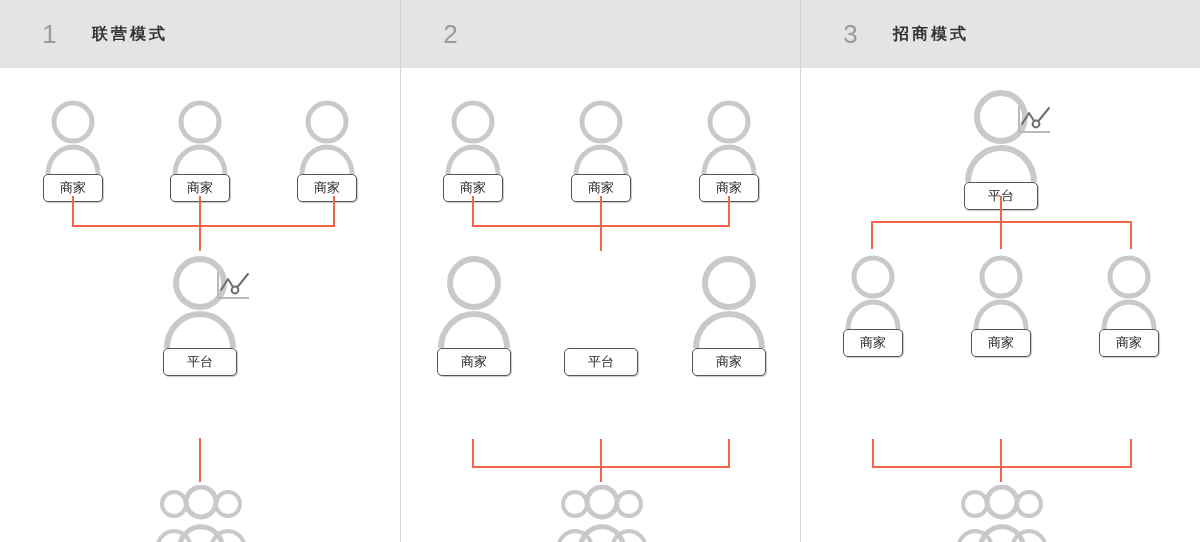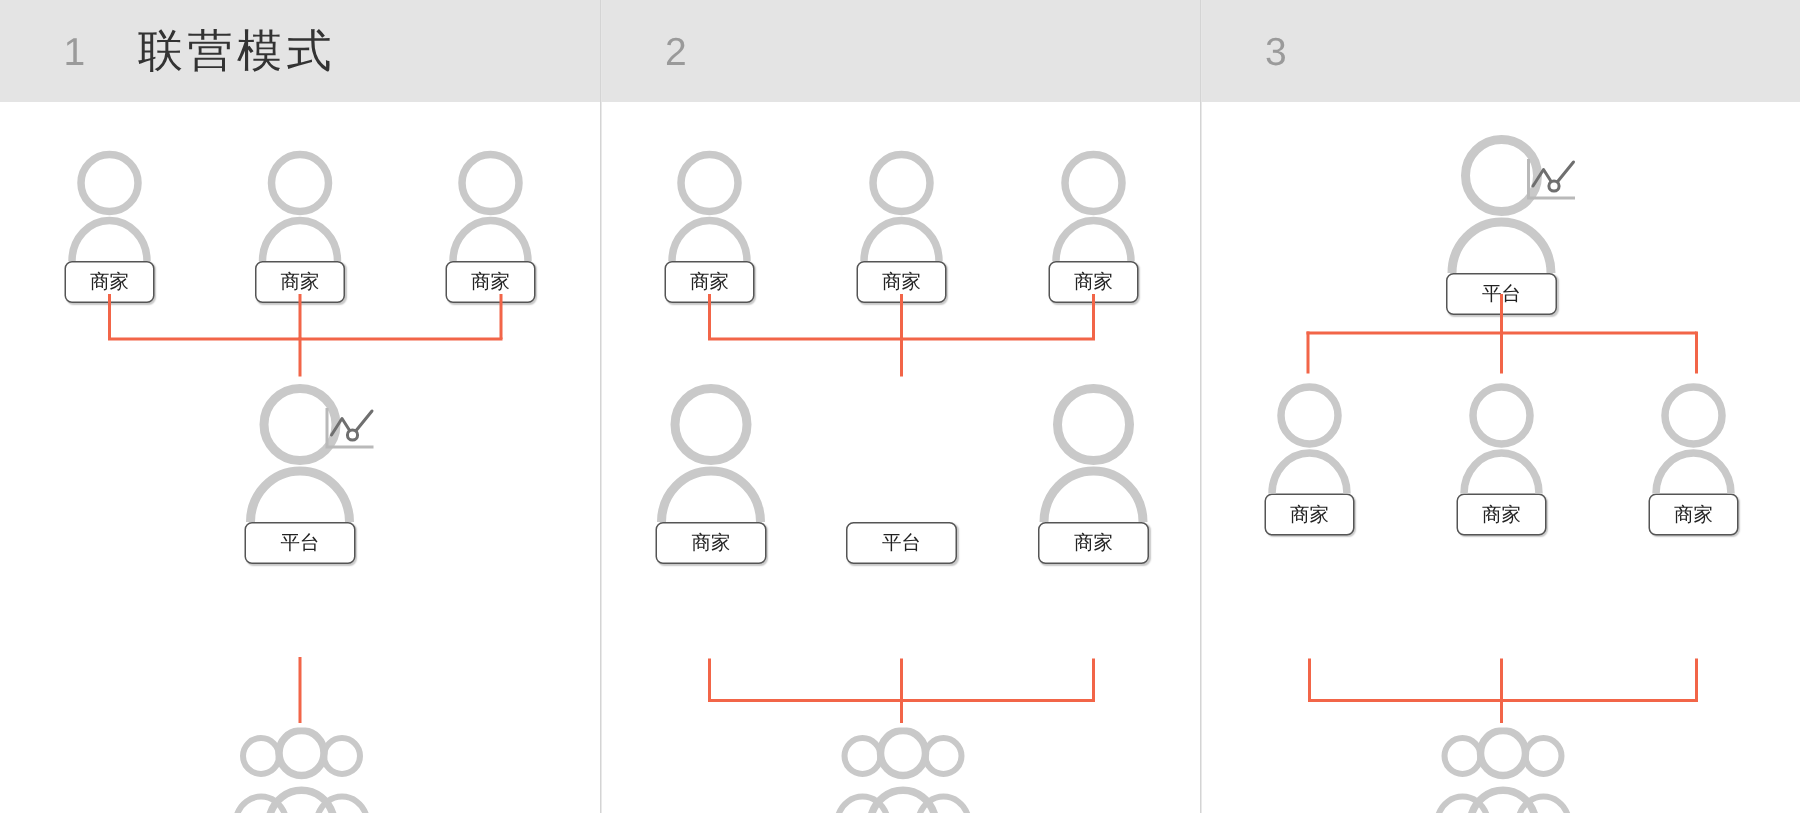--- a/index.html
+++ b/index.html
@@ -17,21 +17,21 @@
 
   .panel-header{
     position:relative;height:68px;background:#e4e4e4;
     display:flex;align-items:center;box-sizing:border-box;
   }
   .panel-num{
     width:100px;text-align:center;
     font-size:26px;color:#9a9a9a;font-weight:400;letter-spacing:1px;
   }
   .panel-title{
-    font-size:30px;color:#333333;letter-spacing:3px;font-weight:400;
+    font-size:16px;color:#333333;letter-spacing:3px;font-weight:700;
     margin-left:-8px;
   }
 
   .panel-body{position:relative;height:474px;width:400px;}
 
   
   .node{position:absolute;display:flex;flex-direction:column;align-items:center;}
 
   .label{
     border:1px solid #555555;border-radius:5px;background:#ffffff;
@@ -225,20 +225,21 @@
         </div>
 
       </div>
 
     </div>
   </div>
 
   <div class="panel">
     <div class="panel-header">
       <div class="panel-num">3</div>
+      <div class="panel-title">招商模式</div>
     </div>
     <div class="panel-body">
 
       <div class="node" style="left:160px;top:20px;">
         <div class="icon-wrap">
           <svg width="80" height="94" viewBox="0 0 80 94">
               <circle cx="40" cy="29" r="24" fill="none" stroke="#c9c9c9" stroke-width="6"></circle>
               <path d="M7 94 A33 34 0 0 1 73 94" fill="none" stroke="#c9c9c9" stroke-width="6" stroke-linecap="round"></path>
             </svg>
           <span class="badge" style="left:55px;top:16px;">

